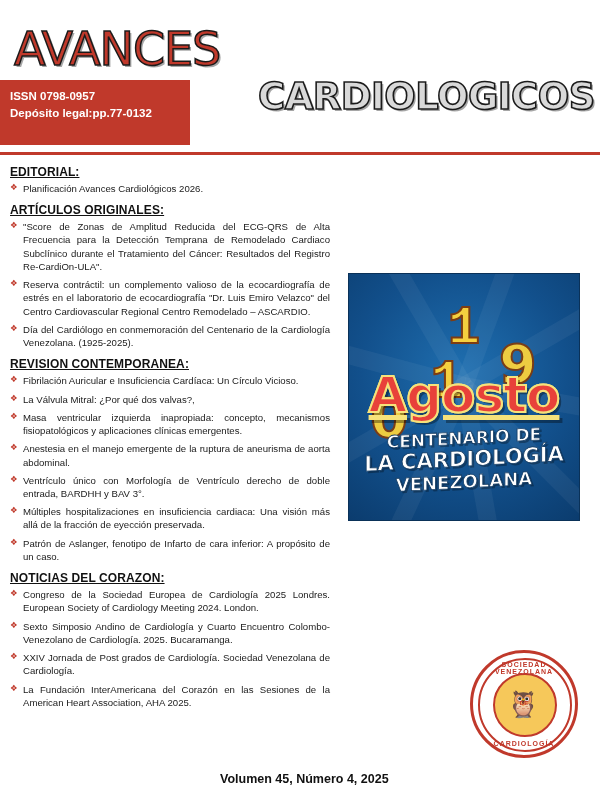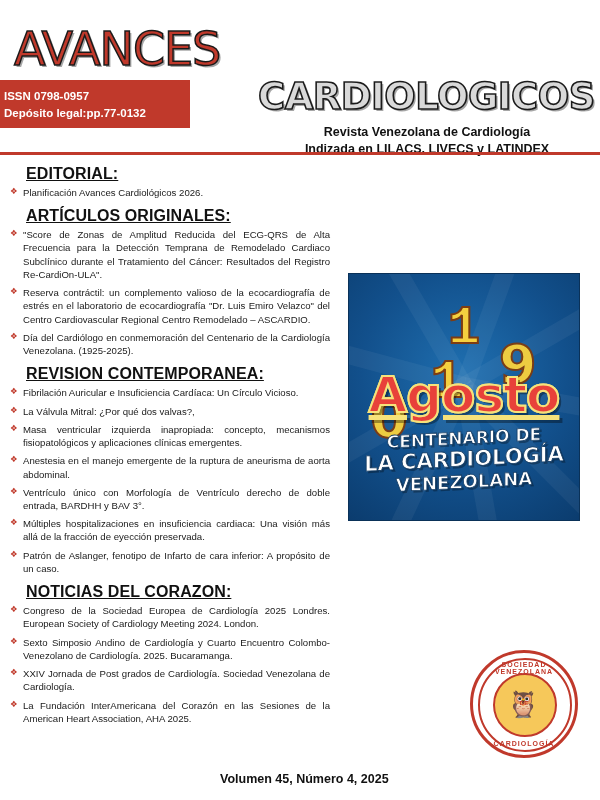--- a/index.html
+++ b/index.html
@@ -44,24 +44,24 @@
     letter-spacing: -0.5px;
     color: #d9d9d9;
     -webkit-text-stroke: 1.6px #1a1a1a;
     text-shadow: 2px 2px 0 rgba(0,0,0,0.35);
     line-height: 1;
   }
   .issn-box {
     position: absolute;
     left: 0px; top: 80px;
     width: 190px;
-    height: 48px;
+    height: 65px;
     background: #c0392b;
     color: #ffffff;
-    padding: 8px 0 0 4px;
+    padding: 8px 0 0 10px;
     font-size: 11.5px;
     font-weight: bold;
     line-height: 1.45;
   }
   .subtitle-block {
     position: absolute;
     left: 262px; top: 124px;
     width: 330px;
     text-align: center;
     font-size: 12.5px;
@@ -83,25 +83,25 @@
     width: 600px;
     height: 645px;
     padding: 8px 10px 0 10px;
   }
   .toc {
     position: absolute;
     left: 10px; top: 8px;
     width: 320px;
   }
   .sec-head {
-    font-size: 16px;
+    font-size: 12px;
     font-weight: bold;
     color: #111111;
     text-decoration: underline;
-    margin: 8px 0 3px 16px;
+    margin: 8px 0 3px 0;
     letter-spacing: 0.1px;
   }
   .sec-head.first { margin-top: 2px; }
   ul.items { list-style: none; }
   ul.items li {
     position: relative;
     font-size: 9.6px;
     color: #1a1a1a;
     line-height: 1.38;
     padding-left: 13px;
@@ -260,24 +260,20 @@
 <body>
 
 <div class="page">
 
   <div class="header">
     <div class="avances">AVANCES</div>
     <div class="cardiologicos">CARDIOLOGICOS</div>
     <div class="issn-box">
       <div>ISSN 0798-0957</div>
       <div>Depósito legal:pp.77-0132</div>
-    </div>
-    <div class="subtitle-block">
-      <div>Revista Venezolana de Cardiología</div>
-      <div>Indizada en LILACS, LIVECS y LATINDEX</div>
     </div>
     <div class="header-rule"></div>
   </div>
 
   <div class="content">
 
     <div class="toc">
 
       <div class="sec-head first">EDITORIAL:</div>
       <ul class="items">

